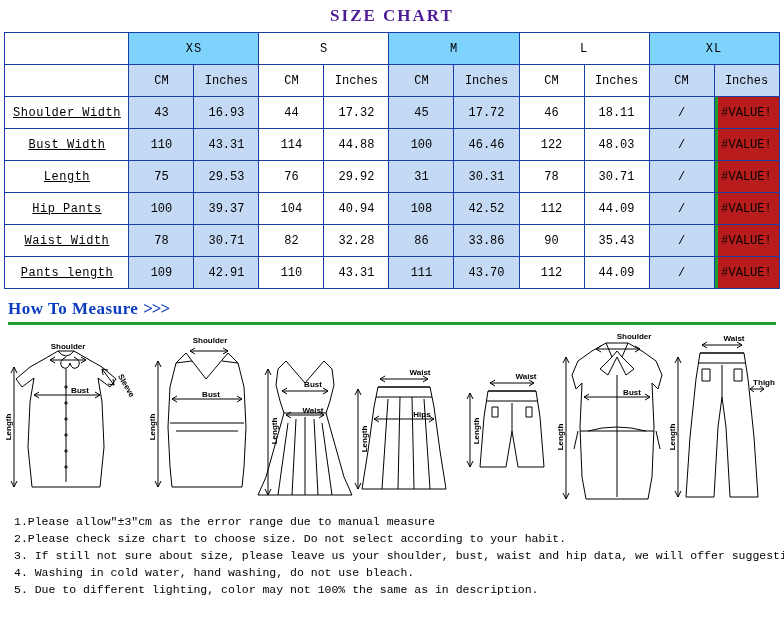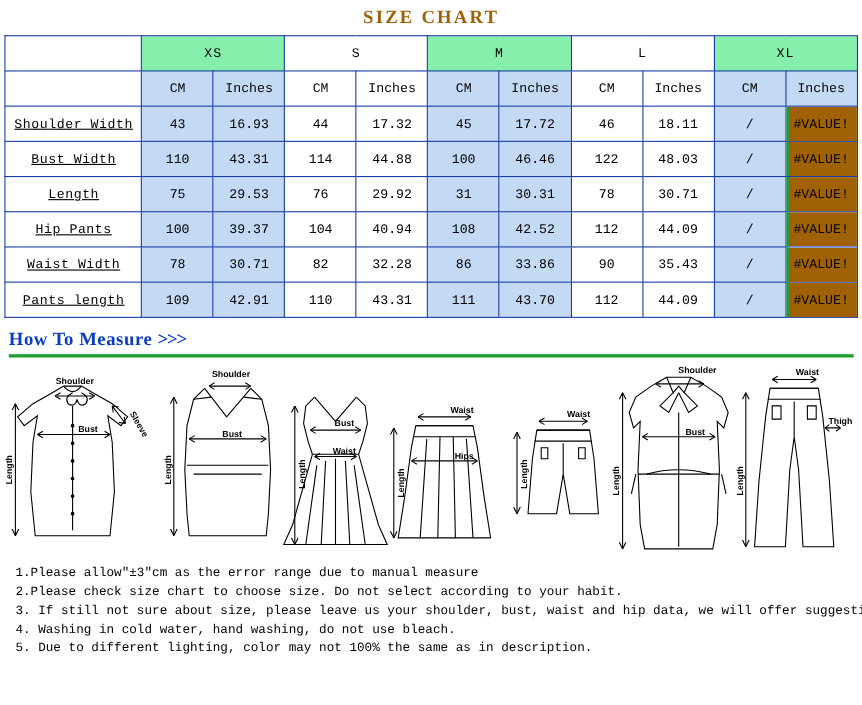--- a/index.html
+++ b/index.html
@@ -22,40 +22,40 @@
     padding: 0;
   }
   .title {
     text-align: center;
     font-family: "Liberation Serif", serif;
     font-weight: bold;
     font-size: 17px;
     letter-spacing: 2px;
     padding-top: 6px;
     padding-bottom: 6px;
-    color: #a16207;
+    color: #4c1d95;
   }
   table.size {
     border-collapse: collapse;
     width: 774px;
     margin: 0 auto;
     table-layout: fixed;
     font-family: "Liberation Mono", monospace;
   }
   table.size td, table.size th {
     border: 1px solid #1a3ea8;
     text-align: center;
     font-size: 12px;
     height: 31px;
     padding: 0 2px;
     font-weight: normal;
     color: #000;
   }
   .hdr-size {
-    background: #86efac;
+    background: #7dd3fc;
     font-weight: bold;
     font-size: 12px;
     letter-spacing: 1px;
   }
   .hdr-unit {
     font-weight: bold;
     font-size: 12px;
   }
   .blue {
     background: #c3d9f4;
@@ -64,21 +64,21 @@
     background: #ffffff;
   }
   .rowlabel {
     text-align: left;
     padding-left: 8px;
     font-size: 12px;
     letter-spacing: 0.5px;
     text-decoration: underline;
   }
   .valerr {
-    background: #a16207;
+    background: #b91c1c;
     color: #000;
     font-size: 11.5px;
     position: relative;
   }
   .valerr::after {
     content: "";
     position: absolute;
     left: 0;
     top: 0;
     bottom: 0;

